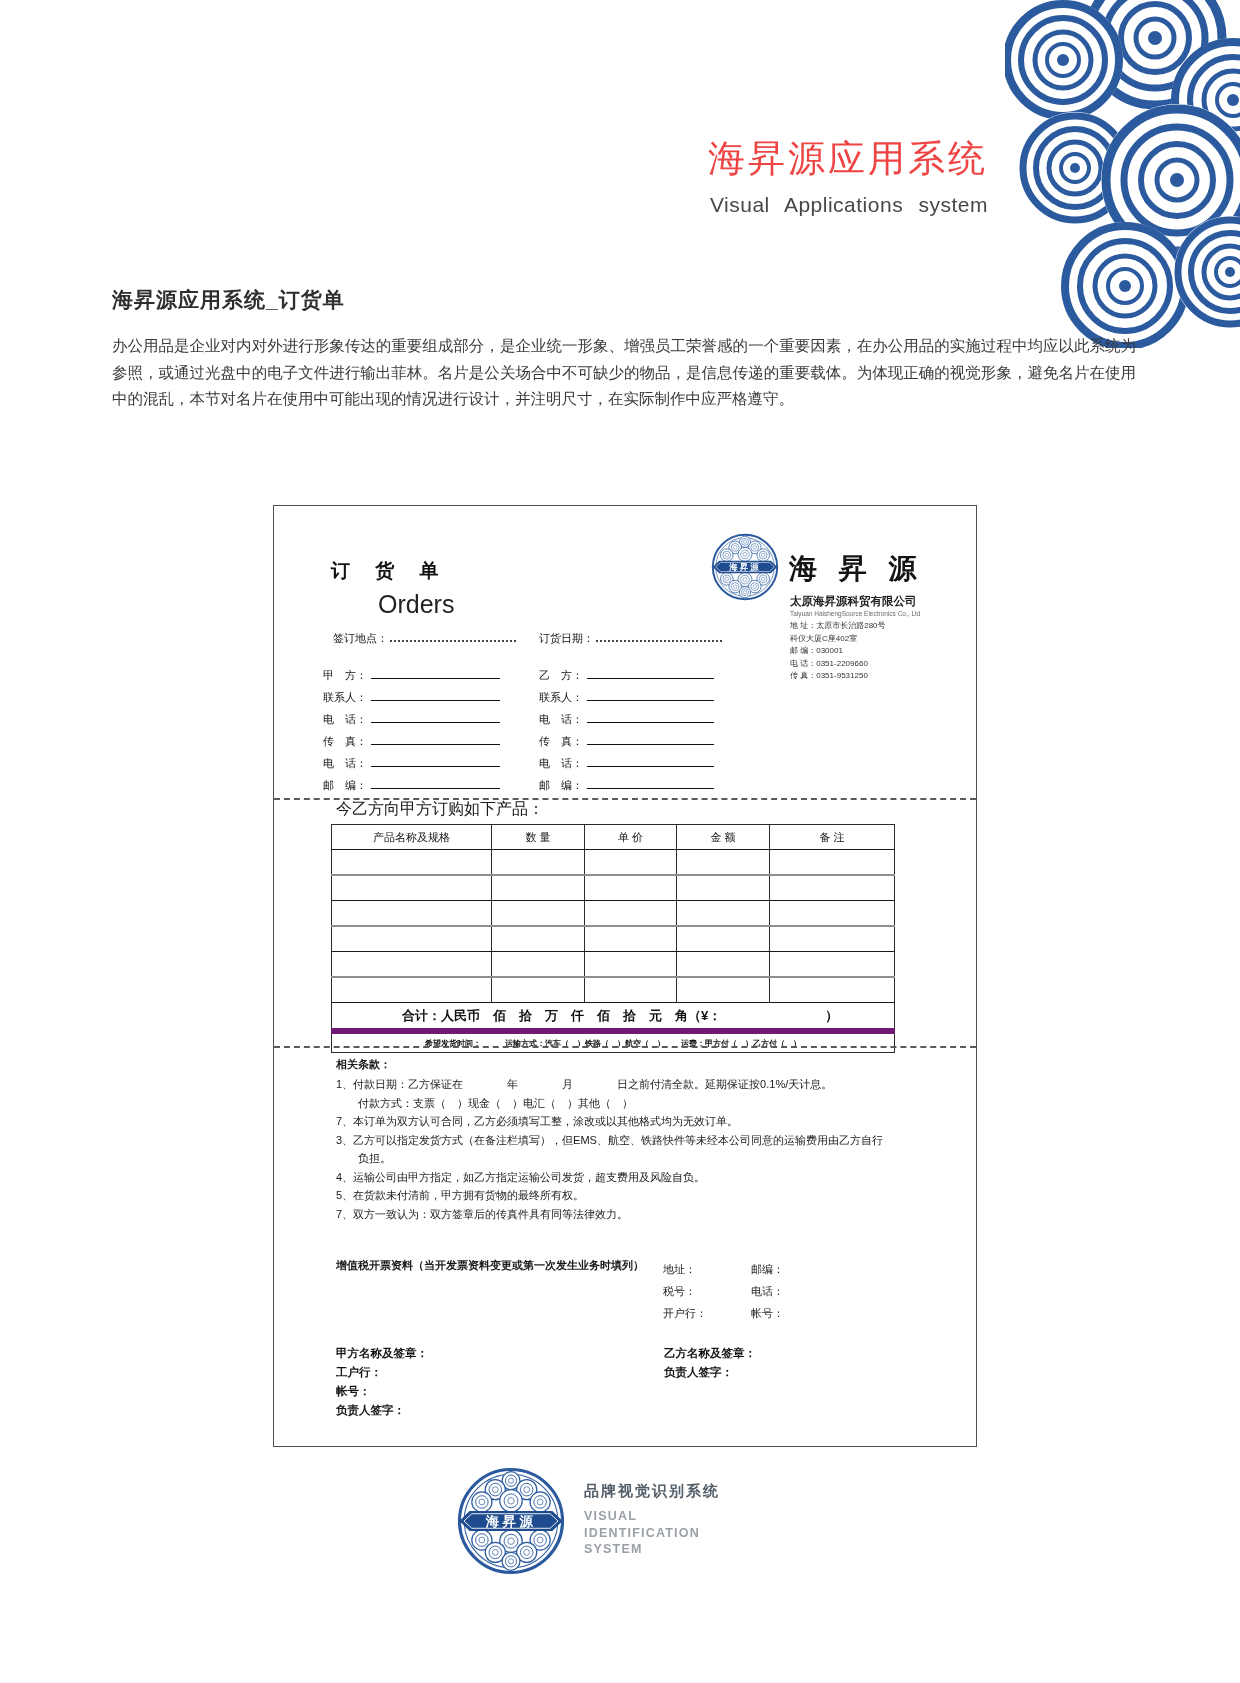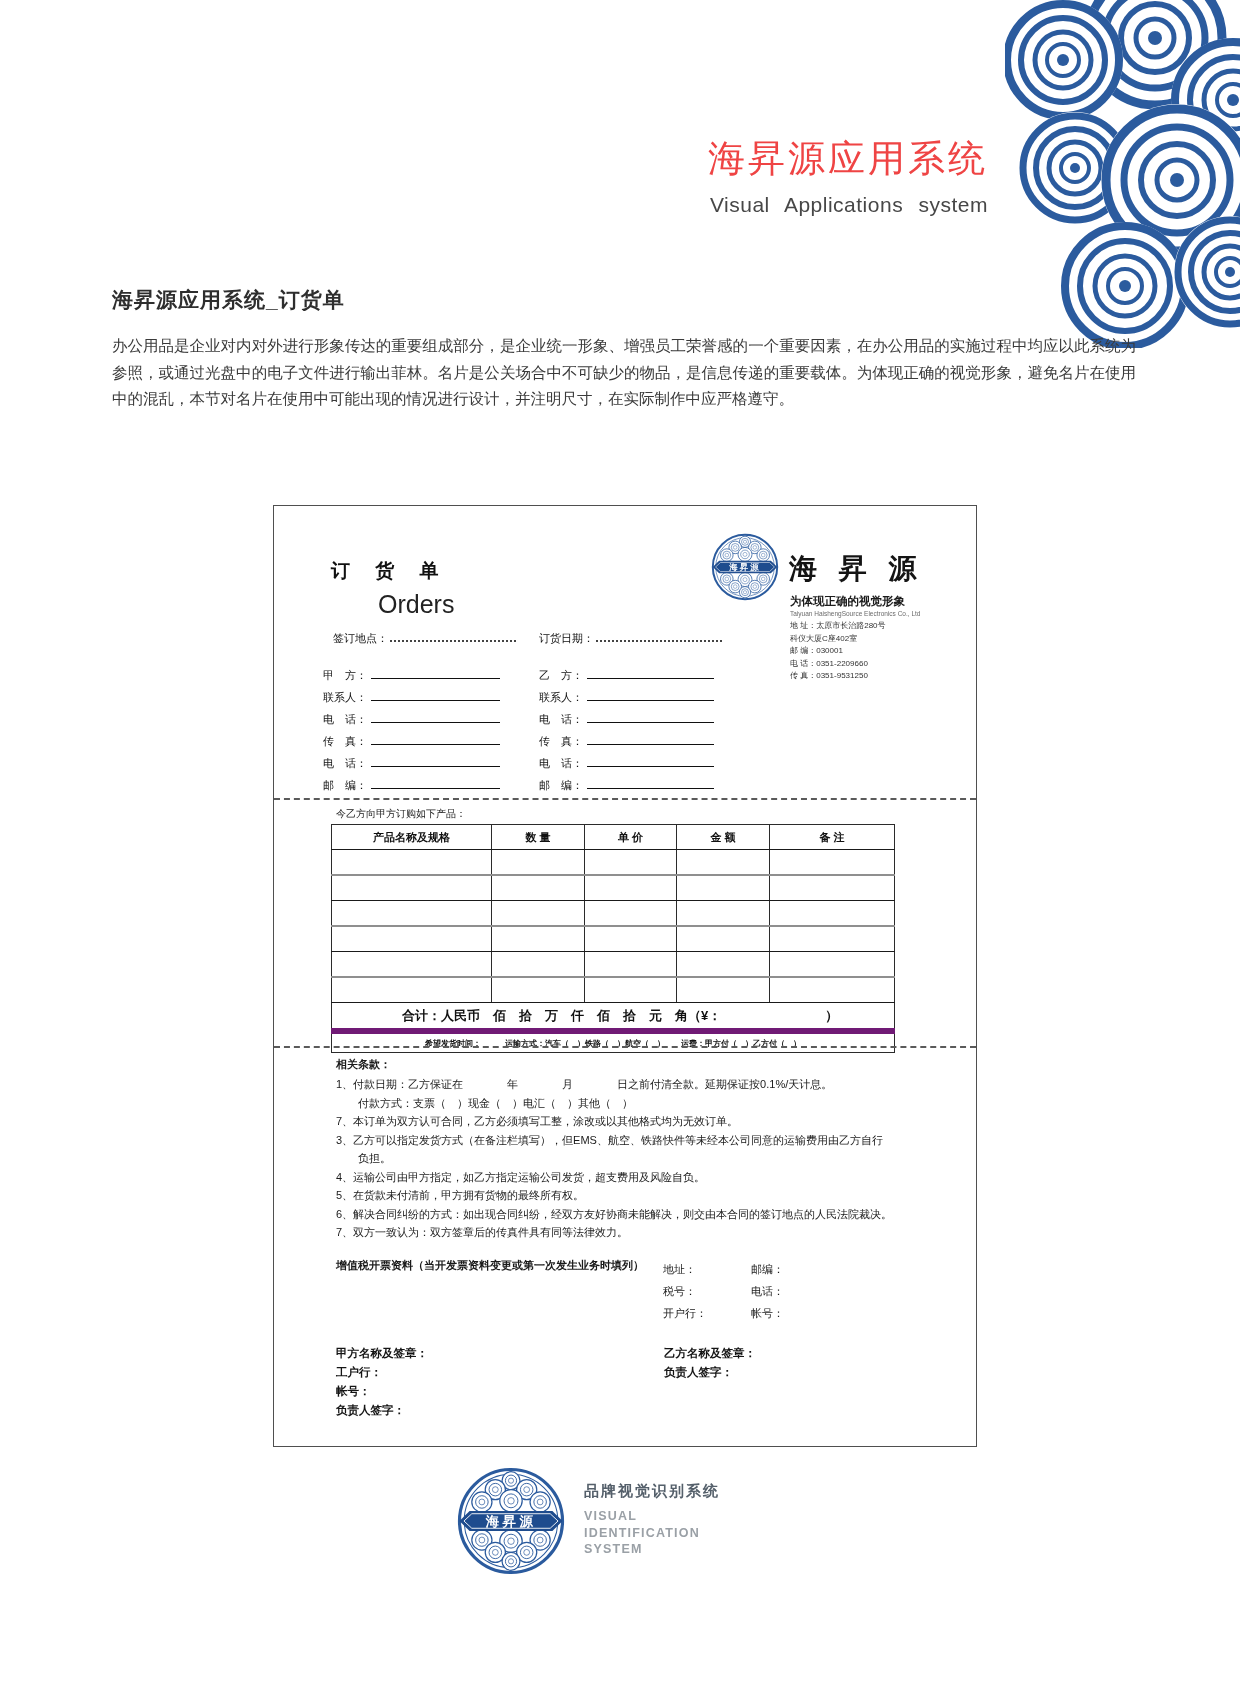--- a/index.html
+++ b/index.html
@@ -25,25 +25,25 @@
   .company-cn{position:absolute;left:516px;top:88px;font-size:11.5px;font-weight:700;color:#1c1c1c;}
   .company-en{position:absolute;left:516px;top:104px;font-size:6.5px;color:#6b6b6b;}
   .addr{position:absolute;left:516px;top:114px;font-size:8px;line-height:12.5px;color:#333;}
   .meta{position:absolute;top:124px;font-size:11px;color:#111;}
   .dotline{display:inline-block;width:126px;height:10px;border-bottom:2px dotted #444;margin-left:2px;}
   .prow{position:absolute;font-size:11px;color:#111;white-space:nowrap;}
   .plabel{display:inline-block;width:48px;}
   .fline{display:inline-block;height:12px;border-bottom:1px solid #111;}
   .fline.l{width:129px;} .fline.r{width:127px;}
   .dash{position:absolute;left:0;right:0;border-top:2px dashed #5a5a5a;}
-  .intro-line{position:absolute;left:62px;top:301px;font-size:10px;color:#1a1a1a;}
+  .intro-line{position:absolute;left:62px;top:293px;font-size:16px;color:#1a1a1a;}
   .ptable{position:absolute;left:57px;top:318px;width:563px;border-collapse:collapse;table-layout:fixed;}
   .ptable td{border-left:1px solid #2b2b2b;border-right:1px solid #2b2b2b;padding:0;font-size:11px;color:#111;}
   .ptable tr.head td{border-top:1.5px solid #2b2b2b;border-bottom:1.5px solid #1a1a1a;height:24px;
-                     text-align:center;font-weight:700;}
+                     text-align:center;font-weight:400;}
   .ptable tr.r td{height:24px;}
   .ptable tr.sep-gray td{border-bottom:2.5px solid #8f8f8f;}
   .ptable tr.sep-dark td{border-bottom:1px solid #1a1a1a;}
   .ptable tr.total td{height:25px;border-top:1.5px solid #1a1a1a;border-bottom:6px solid #701a75;
                       font-weight:700;font-size:13px;padding-left:70px;}
   .ptable tr.ship td{height:18px;border-bottom:1.5px solid #2b2b2b;font-size:8px;font-weight:700;text-align:center;margin-top:20px;}
   .terms-title{position:absolute;left:62px;top:551px;font-size:11px;font-weight:700;color:#1a1a1a;}
   .terms{position:absolute;left:62px;top:569px;font-size:11px;line-height:18.5px;color:#1a1a1a;white-space:nowrap;}
   .inv-label{position:absolute;left:62px;top:752px;font-size:11px;font-weight:700;color:#1a1a1a;}
   .inv-col{position:absolute;top:752px;font-size:11px;line-height:22px;color:#1a1a1a;}
@@ -199,21 +199,21 @@
             <circle cx="50" cy="86" r="8"></circle>
             <circle cx="50" cy="86" r="5" fill="none" stroke-width=".8"></circle>
             <circle cx="50" cy="86" r="2.3" fill="none" stroke-width=".6"></circle>
           </g>
       </g>
       <polygon points="4,50 13,41 87,41 96,50 87,59 13,59" fill="#1e4c8e"></polygon>
       <polygon points="8,50 15,43.5 85,43.5 92,50 85,56.5 15,56.5" fill="none" stroke="#ffffff" stroke-width="0.8"></polygon>
       <text x="50" y="54.5" text-anchor="middle" font-size="12" font-weight="bold" letter-spacing="3" fill="#ffffff">海昇源</text>
     </svg>
     <div class="brand-name">海 昇 源</div>
-    <div class="company-cn">为体现正确的视觉形象</div>
+    <div class="company-cn">太原海昇源科贸有限公司</div>
     <div class="company-en">Taiyuan HaishengSource Electronics Co., Ltd</div>
     <div class="addr">
       <div>地 址：太原市长治路280号</div>
       <div>科仪大厦C座402室</div>
       <div>邮 编：030001</div>
       <div>电 话：0351-2209660</div>
       <div>传 真：0351-9531250</div>
     </div>
 
     <div class="meta" style="left:59px;">
@@ -312,21 +312,20 @@
 
     <div class="terms-title">相关条款：</div>
     <div class="terms">
       <div>1、付款日期：乙方保证在　　　　年　　　　月　　　　日之前付清全款。延期保证按0.1%/天计息。</div>
       <div>　　付款方式：支票（　）现金（　）电汇（　）其他（　）</div>
       <div>7、本订单为双方认可合同，乙方必须填写工整，涂改或以其他格式均为无效订单。</div>
       <div>3、乙方可以指定发货方式（在备注栏填写），但EMS、航空、铁路快件等未经本公司同意的运输费用由乙方自行</div>
       <div>　　负担。</div>
       <div>4、运输公司由甲方指定，如乙方指定运输公司发货，超支费用及风险自负。</div>
       <div>5、在货款未付清前，甲方拥有货物的最终所有权。</div>
-      <div>6、解决合同纠纷的方式：如出现合同纠纷，经双方友好协商未能解决，则交由本合同的签订地点的人民法院裁决。</div>
       <div>7、双方一致认为：双方签章后的传真件具有同等法律效力。</div>
     </div>
 
     <div class="inv-label">增值税开票资料（当开发票资料变更或第一次发生业务时填列）</div>
     <div class="inv-col c1">
       <div>地址：</div>
       <div>税号：</div>
       <div>开户行：</div>
     </div>
     <div class="inv-col c2">

